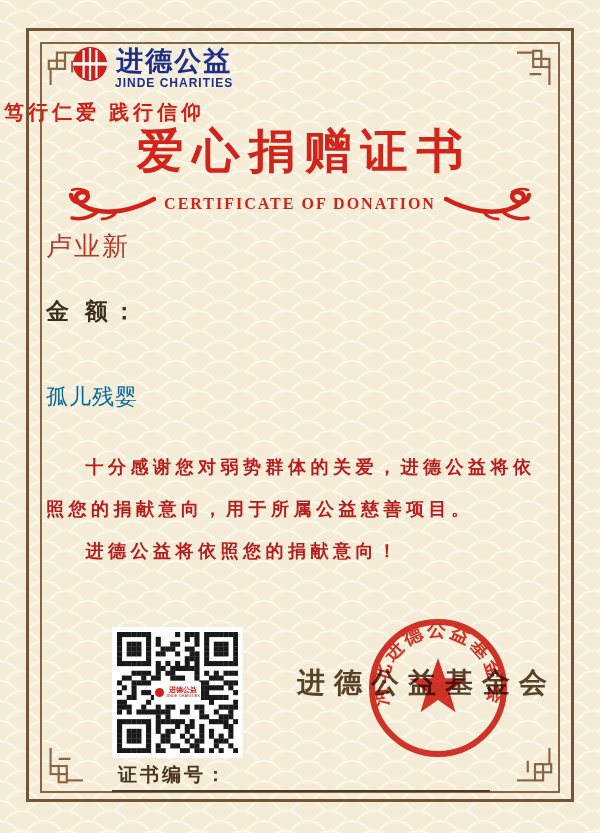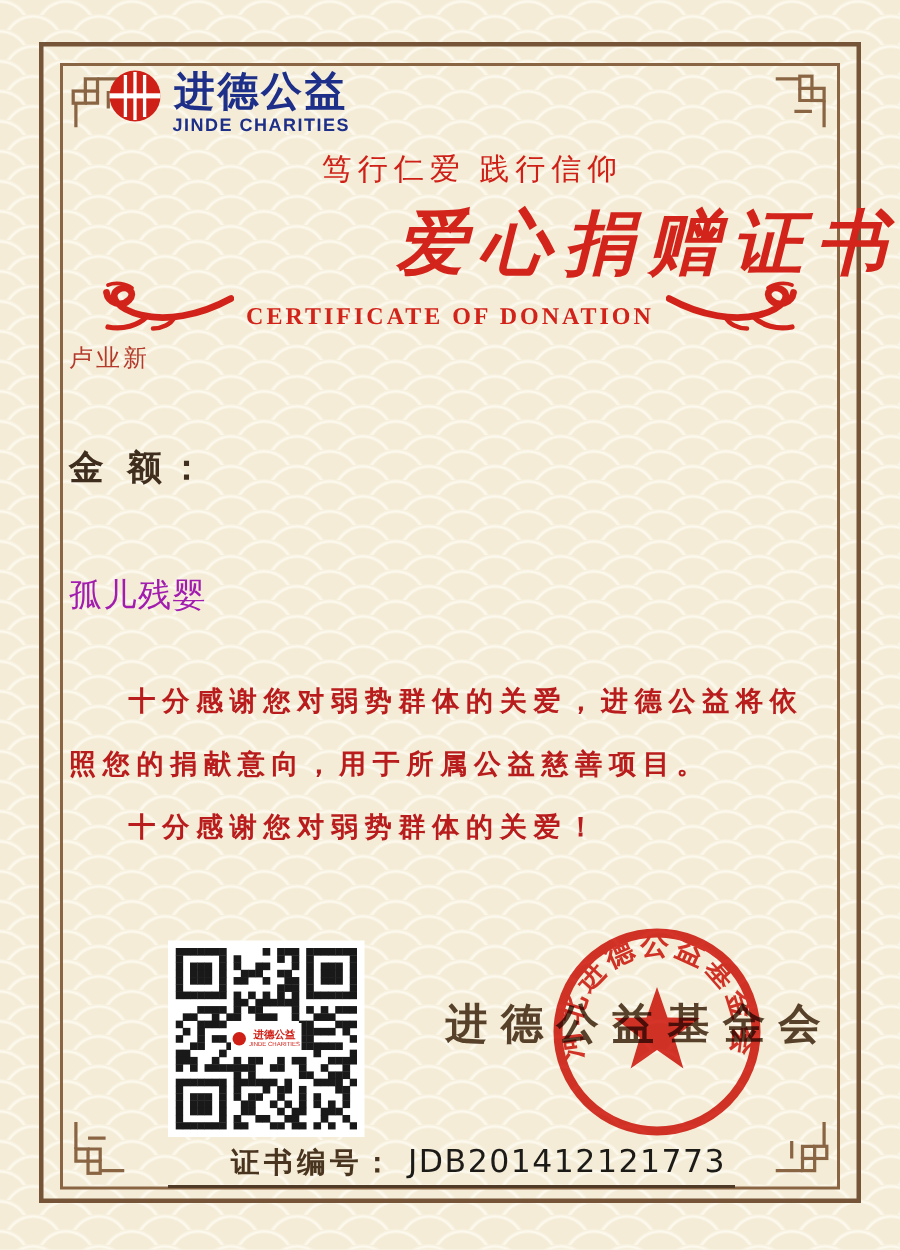--- a/index.html
+++ b/index.html
@@ -19,52 +19,52 @@
   .c-tl{left:47px;top:49px;}
   .c-tr{left:517px;top:49px;transform:rotate(90deg);}
   .c-br{left:517px;top:748px;transform:rotate(180deg);}
   .c-bl{left:47px;top:748px;transform:rotate(270deg);}
   
   .logo{left:72px;top:46px;display:flex;align-items:flex-start;}
   .logo-texts{margin-left:7px;display:flex;flex-direction:column;align-items:center;}
   .logo-cn{font-size:27px;font-weight:bold;color:#1d2f88;letter-spacing:2px;line-height:30px;}
   .logo-en{font-size:12px;font-weight:bold;color:#1d2f88;letter-spacing:1px;font-family:"Liberation Sans",sans-serif;line-height:14px;}
   
-  .motto{left:0;right:0;top:99px;text-align:center;font-size:20px;color:#cf2018;letter-spacing:4px;font-weight:400;padding-left:30px;}
-  .title{left:0;right:0;top:131px;text-align:right;font-size:47px;font-weight:700;color:#d3241b;letter-spacing:9px;padding-left:9px;font-style:italic;}
-  .subtitle-row{left:0;right:0;top:187px;display:flex;align-items:flex-end;justify-content:center;gap:8px;}
+  .motto{left:0;right:0;top:99px;font-size:20px;color:#cf2018;letter-spacing:4px;font-weight:700;padding-left:4px;}
+  .title{left:0;right:0;top:120px;text-align:center;font-size:47px;font-weight:700;color:#d3241b;letter-spacing:9px;padding-left:9px;}
+  .subtitle-row{left:0;right:0;top:187px;display:flex;align-items:center;justify-content:center;gap:8px;}
   .subtitle{font-size:16px;font-weight:700;color:#d2231a;letter-spacing:2px;}
   .flourish{width:92px;height:34px;}
   .fl-right{transform:scaleX(-1);}
   
-  .donor{left:46px;top:229px;font-family:"DejaVu Sans",sans-serif;font-size:16px;color:#b43a2b;letter-spacing:2px;}
+  .donor{left:46px;top:229px;font-family:"DejaVu Sans",sans-serif;font-size:26px;color:#b43a2b;letter-spacing:2px;}
   .field{left:46px;display:flex;align-items:center;gap:7px;flex-direction:column;}
   .f1{top:296px;}.f2{top:339px;}.f3{top:382px;}
   .f-label{font-size:23px;font-weight:600;color:#3f2e1e;letter-spacing:5px;}
   .f-value{font-family:"DejaVu Sans",sans-serif;letter-spacing:1px;}
   .v-red{color:#cb2b1a;font-size:25px;}
   .v-dark{color:#1e1c19;font-size:25px;}
-  .v-dark-sm{color:#a21caf;font-size:22px;}
+  .v-dark-sm{color:#0369a1;font-size:22px;}
   
   .body-text{left:46px;top:446px;width:498px;font-size:18px;font-weight:600;color:#b91c1c;letter-spacing:4.5px;line-height:42px;}
   .body-text p{margin:0;text-indent:2.2em;}
   
   .qr{left:112px;top:627px;width:131px;height:131px;background:#fff;}
   .qr svg{position:absolute;left:5px;top:5px;}
   .qr-label{position:absolute;left:42px;top:55px;width:47px;height:21px;background:#fff;display:flex;align-items:center;justify-content:center;gap:2px;}
   .qr-dot{width:9px;height:9px;border-radius:50%;background:#cf2017;flex:0 0 auto;}
   .qr-label-texts{display:flex;flex-direction:column;align-items:center;line-height:1;}
   .qr-cn{font-size:7px;color:#cf2017;font-weight:bold;}
   .qr-en{font-size:4px;color:#cf2017;font-family:"Liberation Sans",sans-serif;}
   
   .foundation{left:297px;top:664px;font-size:28px;font-weight:600;color:#58412b;letter-spacing:9px;}
   .seal{left:363px;top:612px;opacity:.93;mix-blend-mode:multiply;}
   
   .cert-row{left:118px;top:762px;display:flex;align-items:baseline;gap:8px;}
-  .cert-label{font-size:19px;font-weight:600;color:#49341f;letter-spacing:3px;margin-left:36px;}
+  .cert-label{font-size:19px;font-weight:600;color:#49341f;letter-spacing:3px;}
   .cert-number{font-family:"DejaVu Sans",sans-serif;font-size:21px;color:#1d1b18;letter-spacing:1px;}
   .cert-underline{left:112px;top:790px;width:378px;height:2px;background:#4f3a27;}
 </style>
 </head>
 <body>
 
 <div class="abs b-outer"></div>
 <div class="abs b-inner"></div>
 
 <svg class="abs corner c-tl" viewBox="0 0 40 40">
@@ -150,21 +150,21 @@
   <span class="f-label">金 额：</span>
 </div>
 <div class="abs field f2">
 </div>
 <div class="abs field f3">
   <span class="f-value v-dark-sm">孤儿残婴</span>
 </div>
 
 <div class="abs body-text">
   <p>十分感谢您对弱势群体的关爱，进德公益将依照您的捐献意向，用于所属公益慈善项目。</p>
-  <p>十分感谢您对弱势群体的关爱！</p>
+  <p>进德公益将依照您的捐献意向！</p>
 </div>
 
 <div class="abs qr">
   <svg id="qr-grid" width="121" height="121" viewBox="0 0 122 122">
       <g fill="#191919">
         <rect x="0.00" y="0.00" width="5.13" height="5.13"></rect>
         <rect x="4.88" y="0.00" width="5.13" height="5.13"></rect>
         <rect x="9.76" y="0.00" width="5.13" height="5.13"></rect>
         <rect x="14.64" y="0.00" width="5.13" height="5.13"></rect>
         <rect x="19.52" y="0.00" width="5.13" height="5.13"></rect>
@@ -473,15 +473,14 @@
   <circle cx="75" cy="76" r="66" fill="none" stroke="#d6251c" stroke-width="6"></circle>
   <path id="sealArc" d="M26.1,93.8 A52,52 0 1 1 123.9,93.8" fill="none"></path>
   <text fill="#d6251c" font-size="19" font-weight="bold" letter-spacing="3">
     <textPath href="#sealArc" startOffset="50%" text-anchor="middle">河北进德公益基金会</textPath>
   </text>
   <polygon fill="#d6251c" points="75,46 82,66.3 103.5,66.7 86.4,79.7 92.6,100.3 75,88 57.4,100.3 63.6,79.7 46.5,66.7 68,66.3"></polygon>
 </svg>
 
 <div class="abs cert-row">
   <span class="cert-label">证书编号：</span>
-  <span class="cert-number">JDB201412121773</span>
 </div>
 <div class="abs cert-underline"></div>
 
 </body></html>

